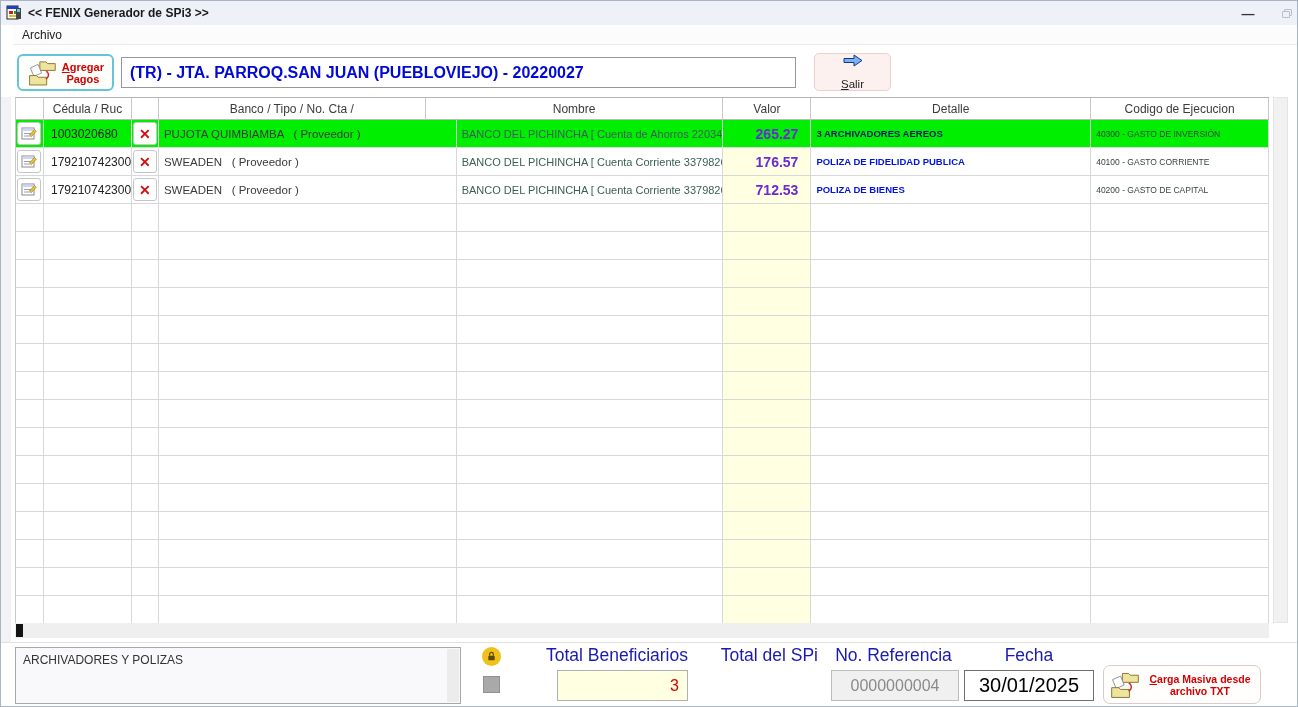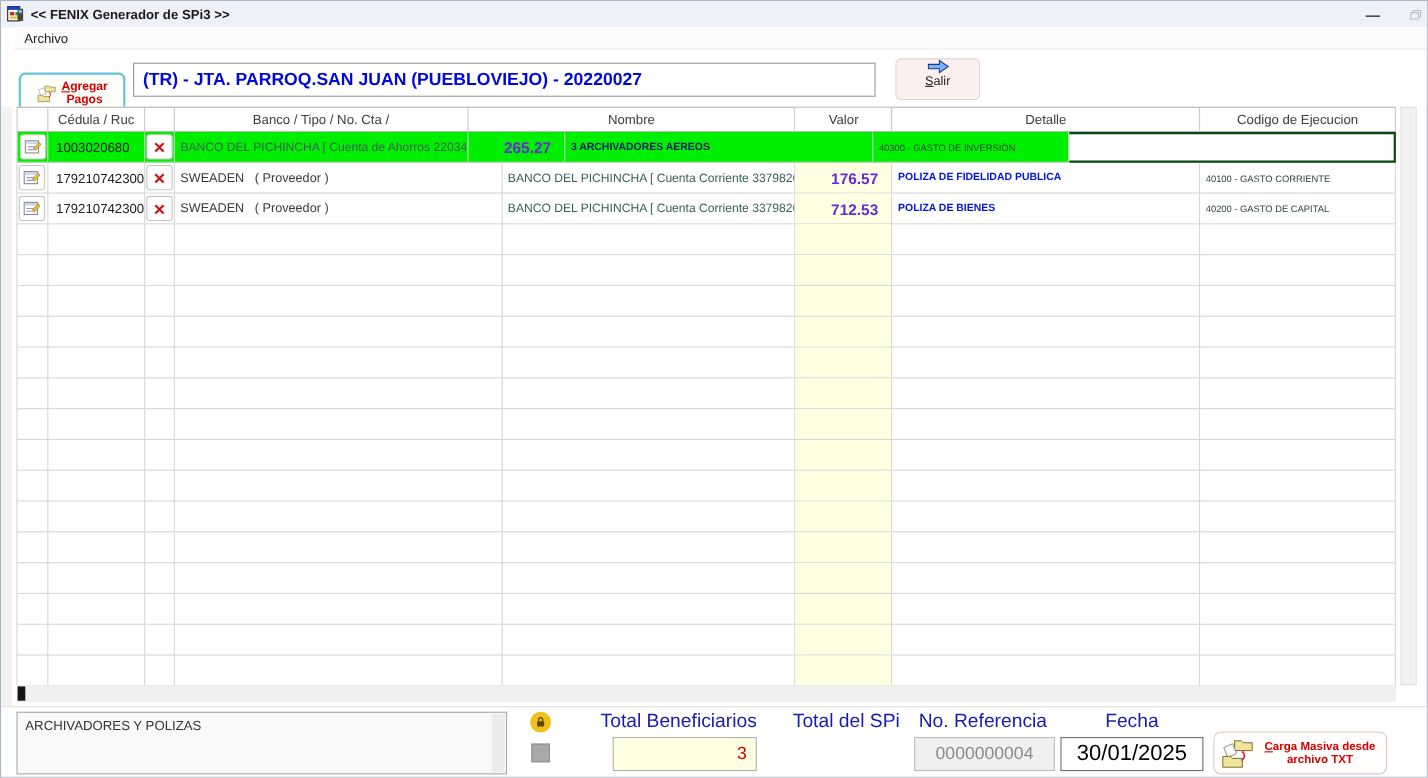--- a/index.html
+++ b/index.html
@@ -16,24 +16,24 @@
   .restore-glyph { position:relative; width:10px; height:9px; }
   .restore-glyph .r1 { position:absolute; left:2px; top:0; width:8px; height:7px; border:1px solid #b9bdc6; border-radius:1px; }
   .restore-glyph .r2 { position:absolute; left:0; top:2px; width:8px; height:7px; border:1px solid #b9bdc6; background:#eef1f8; border-radius:1px; }
 
   
   .menubar { position:absolute; left:12px; top:24px; width:100%; height:20px; background:#fcfcfc; border-bottom:1px solid #ececec; display:flex; align-items:center; }
   .menu-item { padding:0 9px; font-size:12px; color:#222; }
 
   
   .toolbar { position:absolute; left:0; top:45px; width:100%; height:51px; background:#fff; }
-  .agregar-btn { position:absolute; left:16px; top:8px; width:97px; height:37px; background:#fefefa; border:2px solid #63c4da; border-radius:6px; display:flex; align-items:center; gap:4px; padding:1px 14px; cursor:pointer;margin-top:12px; }
+  .agregar-btn { position:absolute; left:16px; top:8px; width:97px; height:37px; background:#fefefa; border:2px solid #63c4da; border-radius:6px; display:flex; align-items:center; gap:4px; padding:1px 8px; cursor:pointer; }
   .agregar-text { color:#d40000; font-weight:bold; font-size:11px; line-height:12px; text-align:center; flex:1; }
   .title-field { position:absolute; left:120px; top:11px; width:675px; height:31px; background:#fff; border:1px solid #989898; display:flex; align-items:center; padding-left:8px; font-size:16px; font-weight:bold; color:#0009d6; }
-  .salir-btn { position:absolute; left:813px; top:7px; width:77px; height:38px; background:#fdf1f0; border:1px solid #e7d2d0; border-radius:5px; display:flex; flex-direction:column; align-items:center; justify-content:flex-start; gap:1px; cursor:pointer; }
+  .salir-btn { position:absolute; left:813px; top:7px; width:77px; height:38px; background:#fdf1f0; border:1px solid #e7d2d0; border-radius:5px; display:flex; flex-direction:column; align-items:center; justify-content:space-between; gap:1px; cursor:pointer; }
   .salir-label { font-size:11.5px; color:#222; }
   .ufl { display:block; }
   .ufl::first-letter { text-decoration:underline; }
 
   
   .grid { position:absolute; left:14px; top:96px; width:1254px; border-top:1px solid #b3b3b3; border-left:1px solid #c9c9c9; background:#fff; }
   .grid-header { display:flex; height:22px; }
   .grid-header .hcell { display:flex; align-items:center; justify-content:center; font-size:12px; color:#3c3c3c; border-right:1px solid #c9c9c9; border-bottom:1px solid #b9b9b9; white-space:nowrap; overflow:hidden; }
   .grid-row { display:flex; height:28px; background:#fff; }
   .grid-row .cell { display:flex; align-items:center; border-right:1px solid #d8d8d8; border-bottom:1px solid #d8d8d8; overflow:hidden; white-space:pre; }
@@ -144,20 +144,21 @@
         <div class="grid-row selected">
           <div class="cell c-edit"><div class="row-btn"><svg width="16" height="15" viewBox="0 0 16 15">
                 <rect x="1" y="2" width="12" height="11" fill="#fff" stroke="#8a8a8a"></rect>
                 <rect x="1.5" y="2.5" width="11" height="2.5" fill="#ccd6ee"></rect>
                 <line x1="3" y1="7.5" x2="11" y2="7.5" stroke="#9aa0b8"></line>
                 <line x1="3" y1="10" x2="9" y2="10" stroke="#9aa0b8"></line>
                 <path d="M8.5 9 L13.5 3.5 L15.3 5.2 L10.3 10.7 Z" fill="#f2c430" stroke="#8a6d1a" stroke-width="0.6"></path>
               </svg></div></div>
           <div class="cell c-cedula">1003020680</div>
           <div class="cell c-del"><div class="row-btn"><span class="del-x">✕</span></div></div>
+          <div class="cell c-nombre">PUJOTA QUIMBIAMBA   ( Proveedor )</div>
           <div class="cell c-banco">BANCO DEL PICHINCHA [ Cuenta de Ahorros 2203423236 ]</div>
           <div class="cell c-valor">265.27</div>
           <div class="cell c-detalle">3 ARCHIVADORES AEREOS</div>
           <div class="cell c-codigo">40300 - GASTO DE INVERSIÓN</div>
         </div>
         <div class="grid-row">
           <div class="cell c-edit"><div class="row-btn"><svg width="16" height="15" viewBox="0 0 16 15">
                 <rect x="1" y="2" width="12" height="11" fill="#fff" stroke="#8a8a8a"></rect>
                 <rect x="1.5" y="2.5" width="11" height="2.5" fill="#ccd6ee"></rect>
                 <line x1="3" y1="7.5" x2="11" y2="7.5" stroke="#9aa0b8"></line>

